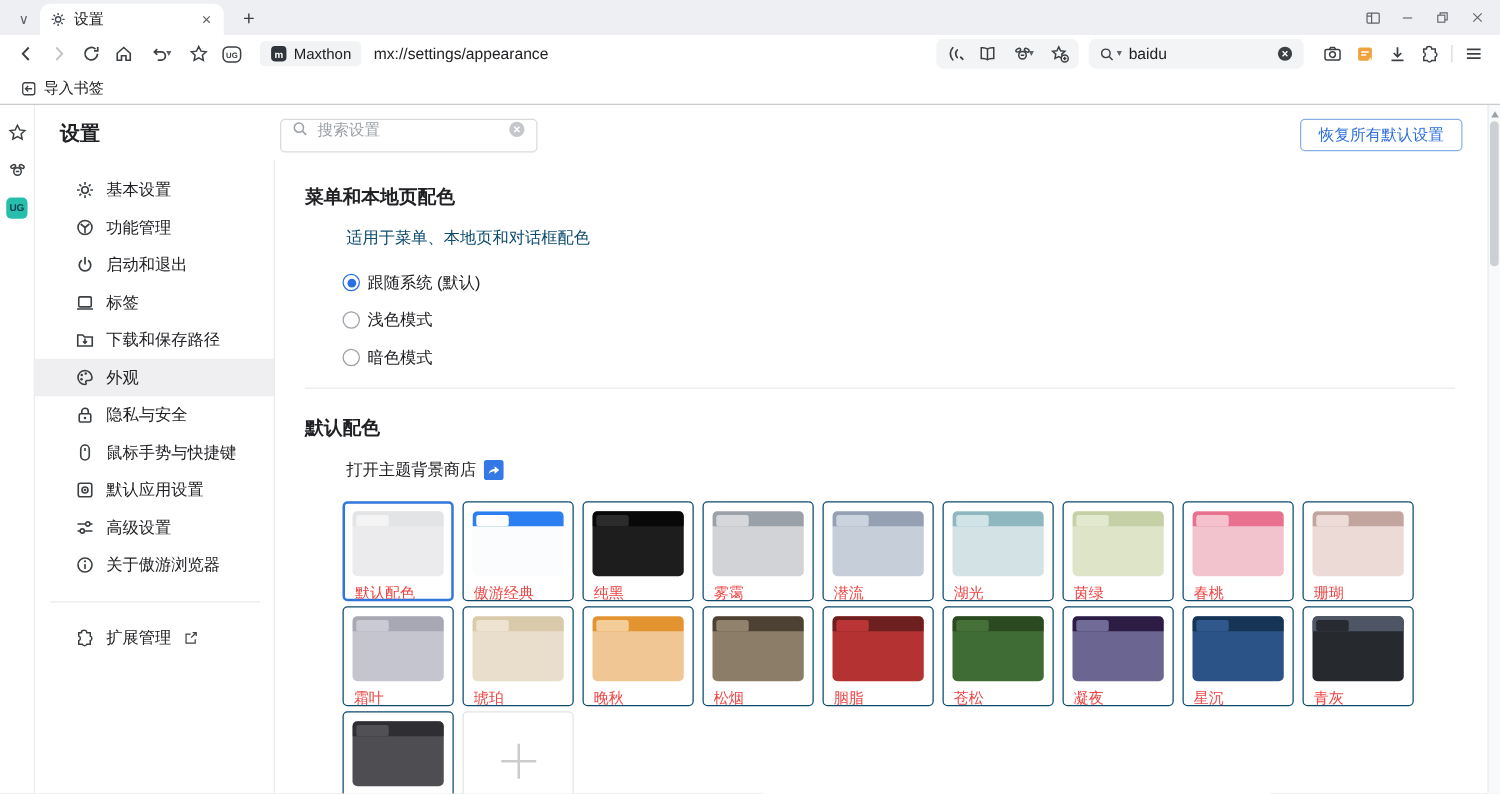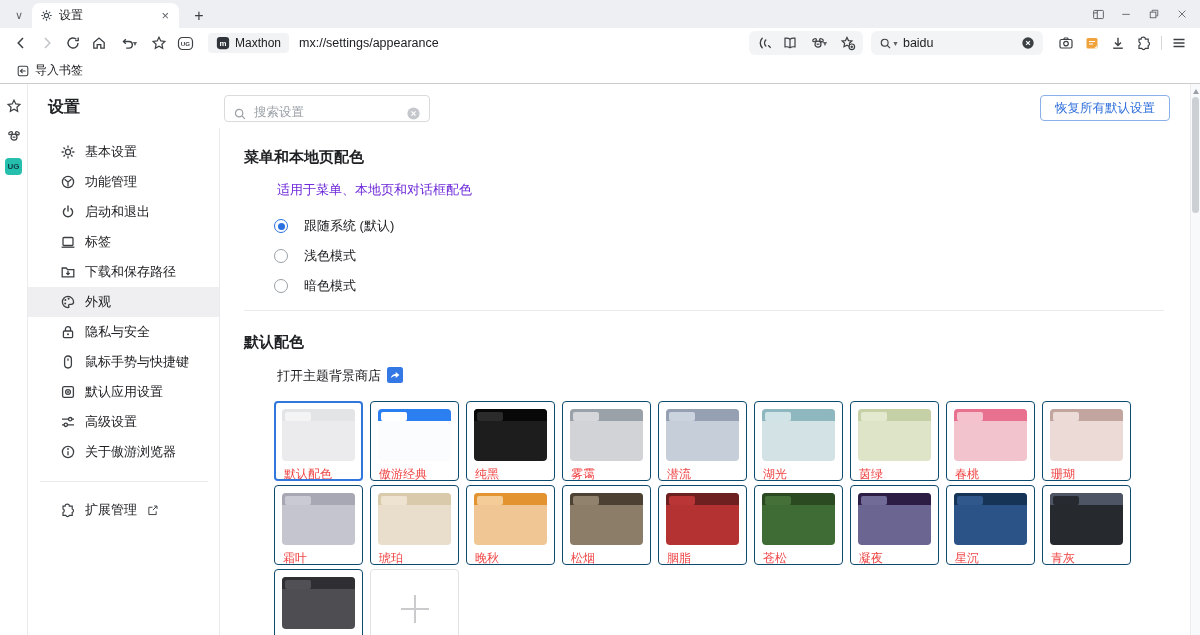--- a/index.html
+++ b/index.html
@@ -43,35 +43,35 @@
   .side-title{font-size:16px;font-weight:bold;padding:13px 0 0 20px;color:#202124}
   .navlist{margin-top:19px}
   .navitem{height:30px;display:flex;align-items:center;padding-left:32px;gap:9px;font-size:13px;color:#202124;cursor:pointer}
   .navitem.sel{background:#efeff1}
   .ni-icon{width:16px;height:16px;display:flex;align-items:center;justify-content:center}
   .side-divider{height:1px;background:#e9eaec;margin:14px 12px 13px 12px}
   .ext-item{height:30px;display:flex;align-items:center;padding-left:32px;gap:9px;font-size:13px;color:#202124;cursor:pointer}
 
   
   .content{flex:1;position:relative;overflow:hidden}
-  .searchbox{position:absolute;left:4px;top:11px;width:206px;height:27px;border:1px solid #d9dadc;border-radius:4px;display:flex;align-items:flex-end;padding:0 8px;gap:7px;background:#fff}
+  .searchbox{position:absolute;left:4px;top:11px;width:206px;height:27px;border:1px solid #d9dadc;border-radius:4px;display:flex;align-items:flex-start;padding:0 8px;gap:7px;background:#fff}
   .searchbox .ph{flex:1;font-size:12.5px;color:#9aa0a6}
   .restore-btn{position:absolute;right:20px;top:11px;height:26px;padding:0 14px;border:1px solid #8ab0ea;border-radius:4px;background:#fff;color:#2f6fdb;font-size:12.5px;display:flex;align-items:center;cursor:pointer;font-family:inherit}
   .sections{padding:64px 26px 0 24px}
   .sec-title{font-size:15px;font-weight:bold;color:#202124}
-  .sec-sub{font-size:13px;color:#6d28d9;margin:14px 0 0 33px}
+  .sec-sub{font-size:13px;color:#0c4a6e;margin:14px 0 0 33px}
   .radiolist{margin:12px 0 0 30px}
-  .radio-row{height:30px;display:flex;align-items:center;gap:16px;cursor:pointer;width:max-content}
+  .radio-row{height:30px;display:flex;align-items:center;gap:6px;cursor:pointer;width:max-content}
   .radio{width:14px;height:14px;border:1px solid #9aa0a6;border-radius:50%;position:relative;flex:none}
   .radio.sel{border:1.5px solid #2a70e0}
   .radio.sel::after{content:"";position:absolute;left:50%;top:50%;width:7px;height:7px;margin:-3.5px 0 0 -3.5px;border-radius:50%;background:#2a70e0}
   .radio-label{font-size:13px;color:#202124}
   .hdiv{height:1px;background:#ebebed;margin-top:9px}
   .sec2-title{margin-top:22px}
-  .storelink{display:flex;gap:6px;margin:15px 0 0 33px;font-size:13px;color:#202124;cursor:pointer;width:max-content}
+  .storelink{display:flex;align-items:center;gap:6px;margin:15px 0 0 33px;font-size:13px;color:#202124;cursor:pointer;width:max-content}
   .grid{display:flex;flex-wrap:wrap;gap:4px 7px;margin:16px 0 0 30px;width:860px}
   .card{width:89px;height:80px;border:1px solid #0c4a6e;border-radius:4px;background:#fff;cursor:pointer;overflow:hidden}
   .card.sel{border:2px solid #3076dd}
   .swatch{position:relative;width:73px;height:52px;margin:7px 0 0 7px;border-radius:4px;overflow:hidden}
   .card.sel .swatch{margin:6px 0 0 6px}
   .strip{position:absolute;left:0;top:0;right:0;height:12px}
   .mtab{position:absolute;left:3px;top:3px;width:26px;height:9px;border-radius:2px}
   .cname{font-size:12px;color:#ef4444;margin:5px 0 0 8px;white-space:nowrap}
   .addcard{width:89px;height:80px;border:1px solid #e1e2e4;border-radius:4px;background:#fff;cursor:pointer;position:relative}
   .addcard::before,.addcard::after{content:"";position:absolute;left:50%;top:50%;background:#cbcbcd}

